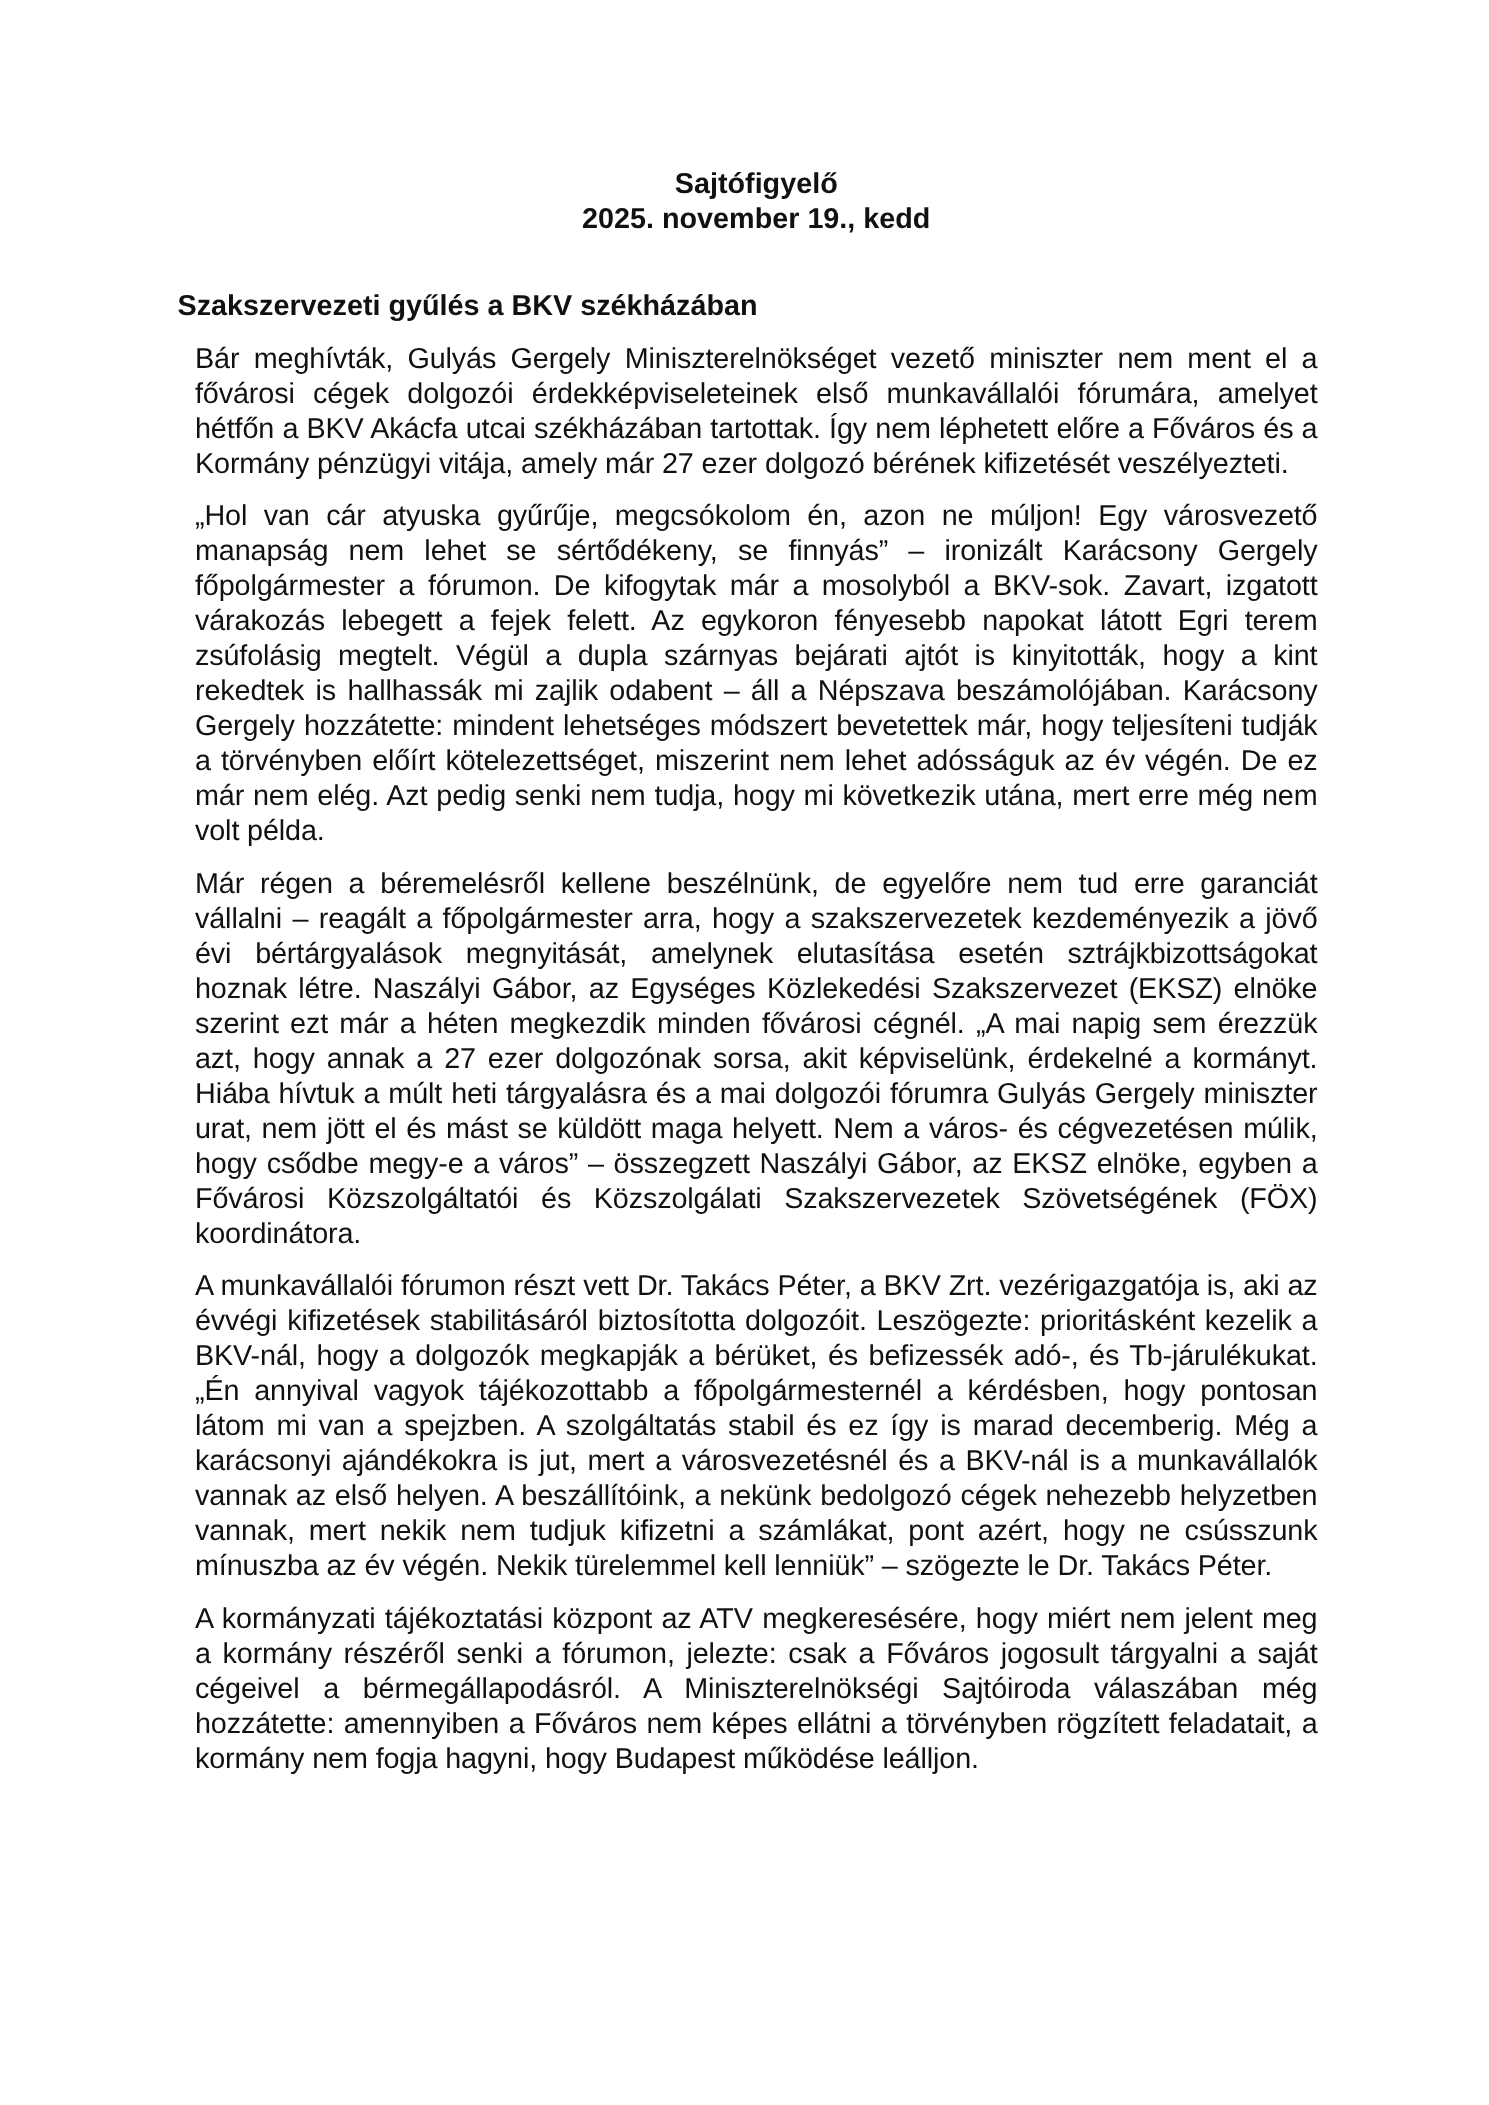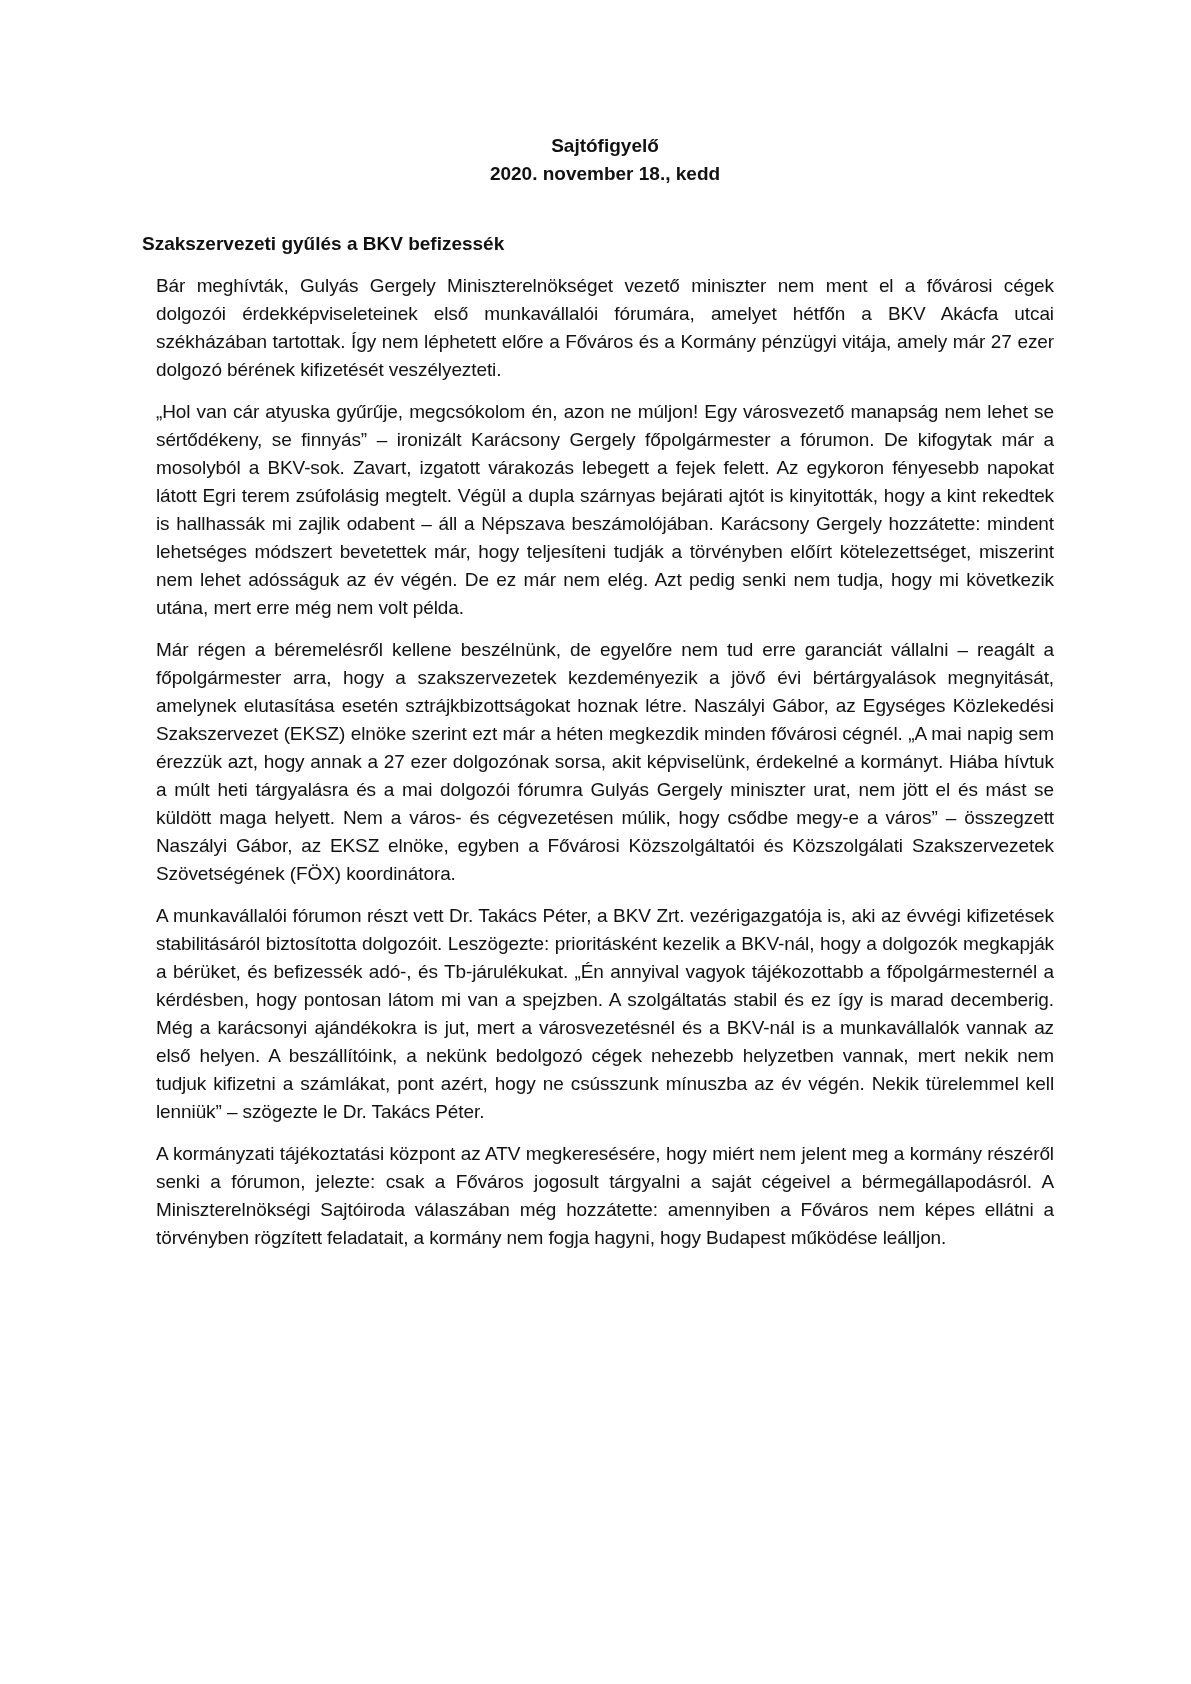--- a/index.html
+++ b/index.html
@@ -4,37 +4,37 @@
 <style>
   html, body { margin: 0; padding: 0; background: #ffffff; }
   body { width: 1191px; height: 1684px; position: relative; overflow: hidden; }
   .page {
     position: absolute;
     left: 142px;
     top: 132px;
     width: 926px;
     font-family: "Liberation Sans", sans-serif;
     color: #111111;
-    font-size: 19px;
+    font-size: 23px;
     line-height: 28px;
   }
   .title-block { text-align: center; font-weight: bold; }
   .title-block div { height: 28px; }
   .spacer { height: 42px; }
   .headline { font-weight: bold; }
   .para { text-align: justify; margin: 14px; letter-spacing: -0.1px; }
 </style>
 </head>
 <body>
 
 <div class="page">
   <div class="title-block">
     <div>Sajtófigyelő</div>
-    <div>2020. november 18., kedd</div>
+    <div>2025. november 19., kedd</div>
   </div>
   <div class="spacer"></div>
-  <div class="headline">Szakszervezeti gyűlés a BKV befizessék</div>
+  <div class="headline">Szakszervezeti gyűlés a BKV székházában</div>
   <p class="para">Bár meghívták, Gulyás Gergely Miniszterelnökséget vezető miniszter nem ment el a fővárosi cégek dolgozói érdekképviseleteinek első munkavállalói fórumára, amelyet hétfőn a BKV Akácfa utcai székházában tartottak. Így nem léphetett előre a Főváros és a Kormány pénzügyi vitája, amely már 27 ezer dolgozó bérének kifizetését veszélyezteti.</p>
   <p class="para">„Hol van cár atyuska gyűrűje, megcsókolom én, azon ne múljon! Egy városvezető manapság nem lehet se sértődékeny, se finnyás” – ironizált Karácsony Gergely főpolgármester a fórumon. De kifogytak már a mosolyból a BKV-sok. Zavart, izgatott várakozás lebegett a fejek felett. Az egykoron fényesebb napokat látott Egri terem zsúfolásig megtelt. Végül a dupla szárnyas bejárati ajtót is kinyitották, hogy a kint rekedtek is hallhassák mi zajlik odabent – áll a Népszava beszámolójában. Karácsony Gergely hozzátette: mindent lehetséges módszert bevetettek már, hogy teljesíteni tudják a törvényben előírt kötelezettséget, miszerint nem lehet adósságuk az év végén. De ez már nem elég. Azt pedig senki nem tudja, hogy mi következik utána, mert erre még nem volt példa.</p>
   <p class="para">Már régen a béremelésről kellene beszélnünk, de egyelőre nem tud erre garanciát vállalni – reagált a főpolgármester arra, hogy a szakszervezetek kezdeményezik a jövő évi bértárgyalások megnyitását, amelynek elutasítása esetén sztrájkbizottságokat hoznak létre. Naszályi Gábor, az Egységes Közlekedési Szakszervezet (EKSZ) elnöke szerint ezt már a héten megkezdik minden fővárosi cégnél. „A mai napig sem érezzük azt, hogy annak a 27 ezer dolgozónak sorsa, akit képviselünk, érdekelné a kormányt. Hiába hívtuk a múlt heti tárgyalásra és a mai dolgozói fórumra Gulyás Gergely miniszter urat, nem jött el és mást se küldött maga helyett. Nem a város- és cégvezetésen múlik, hogy csődbe megy-e a város” – összegzett Naszályi Gábor, az EKSZ elnöke, egyben a Fővárosi Közszolgáltatói és Közszolgálati Szakszervezetek Szövetségének (FÖX) koordinátora.</p>
   <p class="para">A munkavállalói fórumon részt vett Dr. Takács Péter, a BKV Zrt. vezérigazgatója is, aki az évvégi kifizetések stabilitásáról biztosította dolgozóit. Leszögezte: prioritásként kezelik a BKV-nál, hogy a dolgozók megkapják a bérüket, és befizessék adó-, és Tb-járulékukat. „Én annyival vagyok tájékozottabb a főpolgármesternél a kérdésben, hogy pontosan látom mi van a spejzben. A szolgáltatás stabil és ez így is marad decemberig. Még a karácsonyi ajándékokra is jut, mert a városvezetésnél és a BKV-nál is a munkavállalók vannak az első helyen. A beszállítóink, a nekünk bedolgozó cégek nehezebb helyzetben vannak, mert nekik nem tudjuk kifizetni a számlákat, pont azért, hogy ne csússzunk mínuszba az év végén. Nekik türelemmel kell lenniük” – szögezte le Dr. Takács Péter.</p>
   <p class="para">A kormányzati tájékoztatási központ az ATV megkeresésére, hogy miért nem jelent meg a kormány részéről senki a fórumon, jelezte: csak a Főváros jogosult tárgyalni a saját cégeivel a bérmegállapodásról. A Miniszterelnökségi Sajtóiroda válaszában még hozzátette: amennyiben a Főváros nem képes ellátni a törvényben rögzített feladatait, a kormány nem fogja hagyni, hogy Budapest működése leálljon.</p>
 </div>
 
 </body></html>

